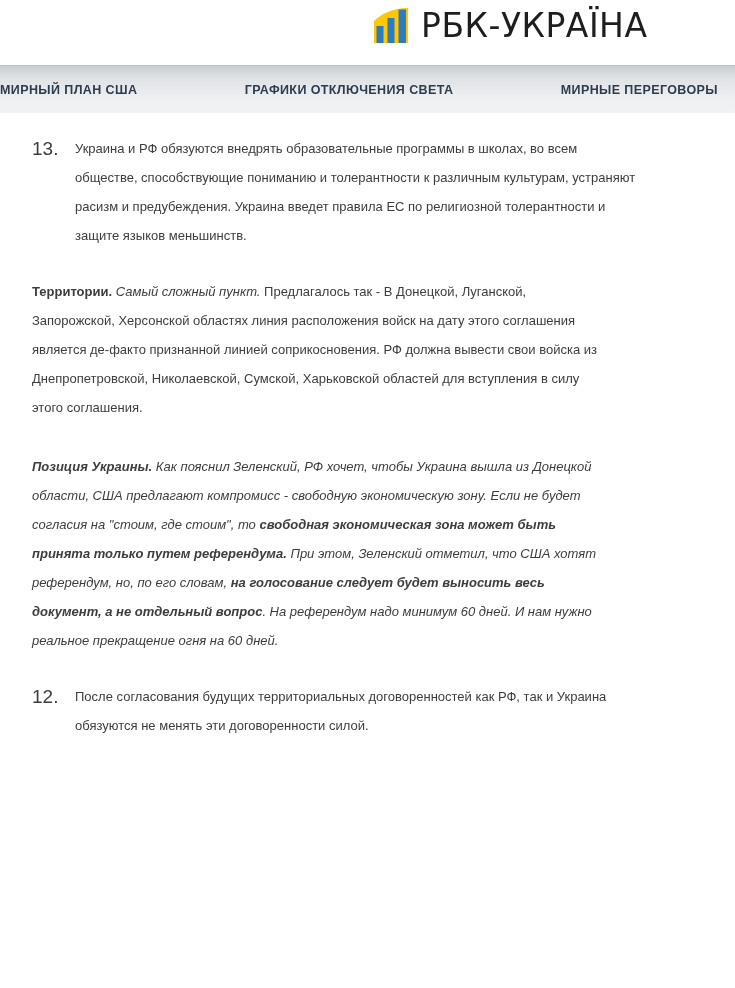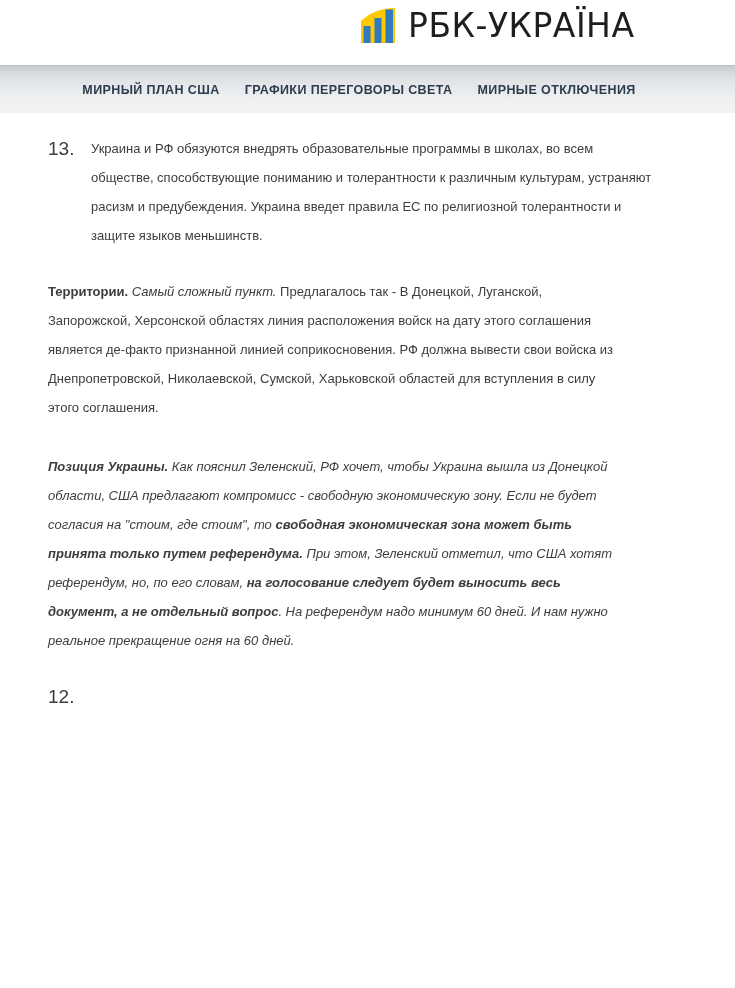--- a/index.html
+++ b/index.html
@@ -12,21 +12,21 @@
   }
 
   
   .header {
     position: relative;
     height: 65px;
     background: #ffffff;
   }
   .logo {
     position: absolute;
-    left: 361px;
+    left: 374px;
     top: 7px;
     display: flex;
     align-items: center;
     cursor: pointer;
   }
   .logo-icon {
     width: 34px;
     height: 36px;
     margin-right: 13px;
     display: block;
@@ -41,37 +41,37 @@
     line-height: 1;
   }
 
   
   .nav {
     height: 48px;
     border-top: 1px solid #bcc0c5;
     background: linear-gradient(180deg, #c9ccd0 0%, #dfe2e5 25%, #eef0f2 70%, #f1f2f4 100%);
     display: flex;
     align-items: center;
-    justify-content: center;
+    justify-content: space-between;
     gap: 25px;
     padding-right: 17px;
   }
   .nav a {
     font-size: 12.5px;
     font-weight: 700;
     color: #2d3c4c;
     text-decoration: none;
     letter-spacing: 0.4px;
     white-space: nowrap;
     cursor: pointer;
   }
 
   
   .article {
-    padding: 21px 0 0 48px;
+    padding: 21px 0 0 32px;
     color: #3d3d3d;
   }
   .item {
     display: flex;
     margin-bottom: 27px;
   }
   .num {
     flex: 0 0 43px;
     width: 43px;
     font-size: 19px;
@@ -98,37 +98,40 @@
       <rect x="2.5" y="19" width="7" height="17" fill="#2E7BBF"></rect>
       <rect x="13.5" y="11" width="7" height="25" fill="#2E7BBF"></rect>
       <rect x="24.5" y="2.5" width="7.5" height="33.5" fill="#2E7BBF"></rect>
     </svg>
     <span class="logo-text">РБК-УКРАЇНА</span>
   </div>
 </header>
 
 <nav class="nav">
   <a>МИРНЫЙ ПЛАН США</a>
-  <a>ГРАФИКИ ПЕРЕГОВОРЫ СВЕТА</a>
-  <a>МИРНЫЕ ОТКЛЮЧЕНИЯ</a>
+  <a>ГРАФИКИ ОТКЛЮЧЕНИЯ СВЕТА</a>
+  <a>МИРНЫЕ ПЕРЕГОВОРЫ</a>
 </nav>
 
 <main class="article">
 
   <div class="item">
     <span class="num">13.</span>
     <div class="item-body">
       <p class="para"><span>Украина и РФ обязуются внедрять образовательные программы в школах, во всем обществе, способствующие пониманию и толерантности к различным культурам, устраняют расизм и предубеждения. Украина введет правила ЕС по религиозной толерантности и защите языков меньшинств.</span></p>
     </div>
   </div>
 
   <div class="item">
     <div class="item-body">
       <p class="para"><span class="seg-b">Территории.</span><span> </span><span class="seg-i">Самый сложный пункт.</span><span> Предлагалось так - В Донецкой, Луганской, Запорожской, Херсонской областях линия расположения войск на дату этого соглашения является де-факто признанной линией соприкосновения. РФ должна вывести свои войска из Днепропетровской, Николаевской, Сумской, Харьковской областей для вступления в силу этого соглашения.</span></p>
       <p class="para"><span class="seg-b seg-i">Позиция Украины.</span><span class="seg-i"> Как пояснил Зеленский, РФ хочет, чтобы Украина вышла из Донецкой области, США предлагают компромисс - свободную экономическую зону. Если не будет согласия на "стоим, где стоим", то </span><span class="seg-b seg-i">свободная экономическая зона может быть принята только путем референдума.</span><span class="seg-i"> При этом, Зеленский отметил, что США хотят референдум, но, по его словам, </span><span class="seg-b seg-i">на голосование следует будет выносить весь документ, а не отдельный вопрос</span><span class="seg-i">. На референдум надо минимум 60 дней. И нам нужно реальное прекращение огня на 60 дней.</span></p>
     </div>
   </div>
 
   <div class="item">
     <span class="num">12.</span>
+    <div class="item-body">
+      <p class="para"><span>После согласования будущих территориальных договоренностей как РФ, так и Украина обязуются не менять эти договоренности силой.</span></p>
+    </div>
   </div>
 
 </main>
 
 </body></html>

